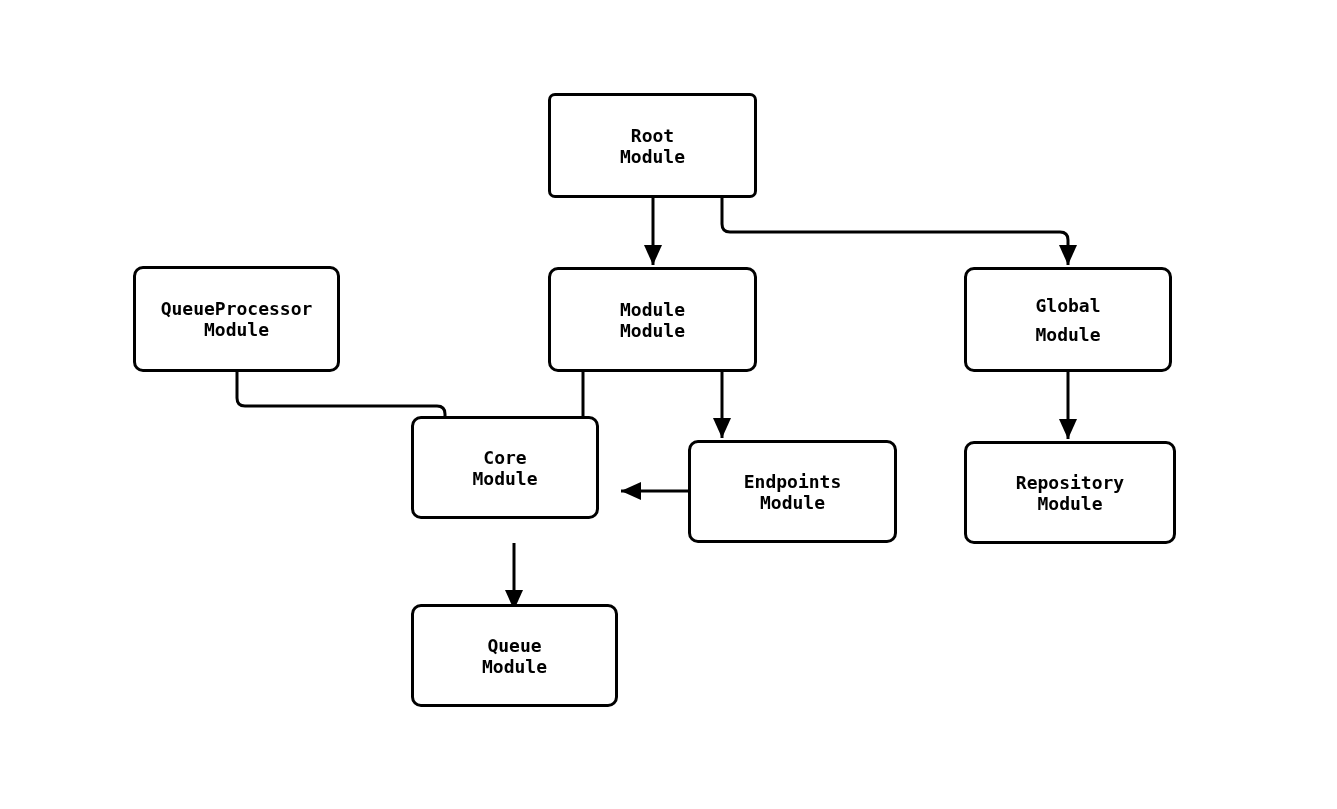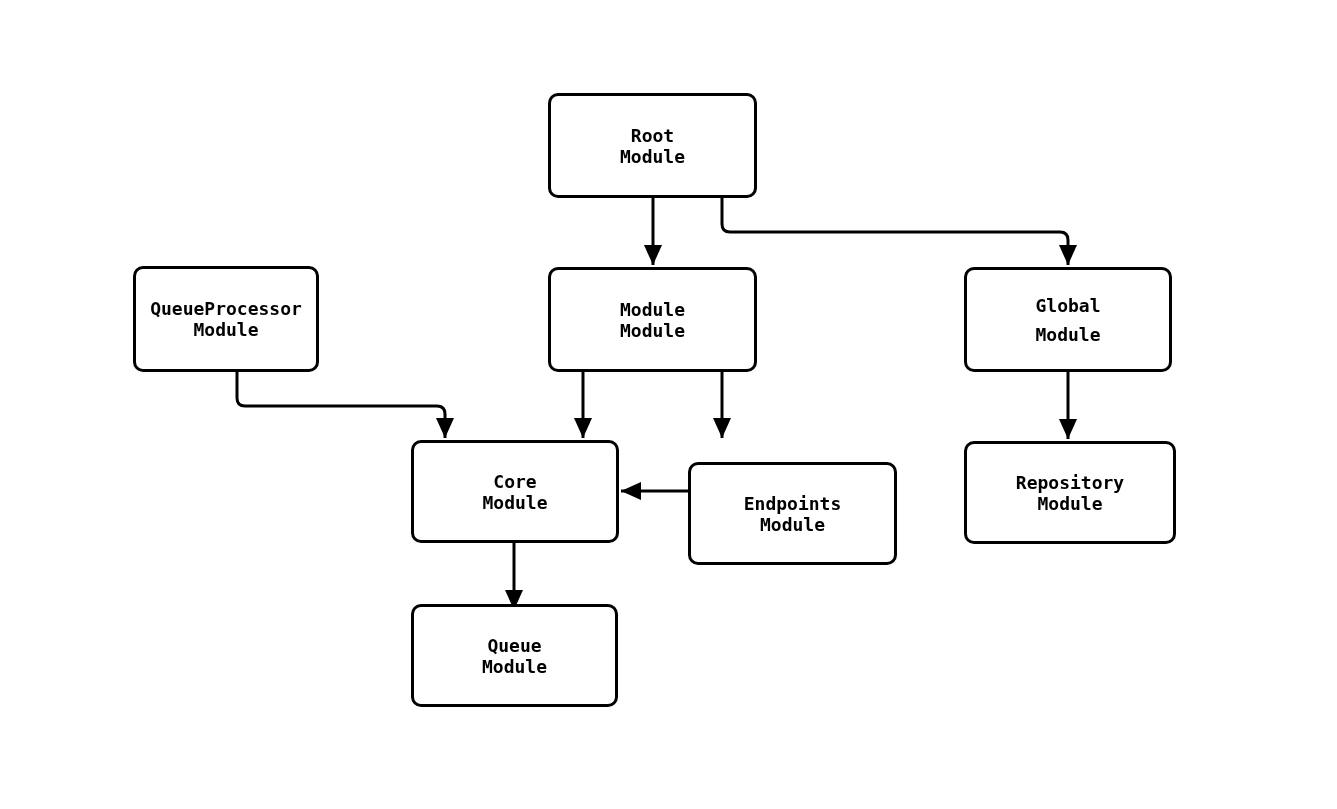--- a/index.html
+++ b/index.html
@@ -53,41 +53,41 @@
   <path d="M653,198 L653,265" fill="none" stroke="#000000" stroke-width="3" marker-end="url(#arrowhead)"></path>
       <path d="M722,198 L722,224 Q722,232 730,232 L1060,232 Q1068,232 1068,240 L1068,265" fill="none" stroke="#000000" stroke-width="3" marker-end="url(#arrowhead)"></path>
       <path d="M237,372 L237,398 Q237,406 245,406 L437,406 Q445,406 445,414 L445,438" fill="none" stroke="#000000" stroke-width="3" marker-end="url(#arrowhead)"></path>
       <path d="M583,372 L583,438" fill="none" stroke="#000000" stroke-width="3" marker-end="url(#arrowhead)"></path>
       <path d="M722,372 L722,438" fill="none" stroke="#000000" stroke-width="3" marker-end="url(#arrowhead)"></path>
       <path d="M688,491 L621,491" fill="none" stroke="#000000" stroke-width="3" marker-end="url(#arrowhead)"></path>
       <path d="M1068,372 L1068,439" fill="none" stroke="#000000" stroke-width="3" marker-end="url(#arrowhead)"></path>
       <path d="M514,543 L514,610" fill="none" stroke="#000000" stroke-width="3" marker-end="url(#arrowhead)"></path>
     </svg>
   <div id="nodes">
-      <div class="node" style="left: 548px; top: 93px; width: 209px; height: 105px; border-color: rgb(0, 0, 0); background: rgb(255, 255, 255);">
+      <div class="node" style="left: 548px; top: 93px; width: 209px; height: 105px; border-color: rgb(0, 0, 0); background: rgb(255, 255, 255); border-radius: 7px;">
         <div class="node-line" style="color: rgb(0, 0, 0);">Root</div>
         <div class="node-line" style="color: rgb(0, 0, 0);">Module</div>
       </div>
-      <div class="node" style="left: 133px; top: 266px; width: 186px; height: 106px; border-color: rgb(0, 0, 0); background: rgb(255, 255, 255);">
+      <div class="node" style="left: 133px; top: 266px; width: 207px; height: 106px; border-color: rgb(0, 0, 0); background: rgb(255, 255, 255);">
         <div class="node-line" style="color: rgb(0, 0, 0);">QueueProcessor</div>
         <div class="node-line" style="color: rgb(0, 0, 0);">Module</div>
       </div>
       <div class="node" style="left: 548px; top: 267px; width: 209px; height: 105px; border-color: rgb(0, 0, 0); background: rgb(255, 255, 255);">
         <div class="node-line" style="color: rgb(0, 0, 0);">Module</div>
         <div class="node-line" style="color: rgb(0, 0, 0);">Module</div>
       </div>
       <div class="node" style="left: 964px; top: 267px; width: 208px; height: 105px; border-color: rgb(0, 0, 0); background: rgb(255, 255, 255); gap: 8px;">
         <div class="node-line" style="color: rgb(0, 0, 0);">Global</div>
         <div class="node-line" style="color: rgb(0, 0, 0);">Module</div>
       </div>
-      <div class="node" style="left: 411px; top: 440px; width: 208px; height: 103px; border-color: rgb(0, 0, 0); background: rgb(255, 255, 255);">
+      <div class="node" style="left: 411px; top: 416px; width: 188px; height: 103px; border-color: rgb(0, 0, 0); background: rgb(255, 255, 255);">
         <div class="node-line" style="color: rgb(0, 0, 0);">Core</div>
         <div class="node-line" style="color: rgb(0, 0, 0);">Module</div>
       </div>
-      <div class="node" style="left: 688px; top: 440px; width: 209px; height: 103px; border-color: rgb(0, 0, 0); background: rgb(255, 255, 255); margin-top: 22px;">
+      <div class="node" style="left: 688px; top: 440px; width: 209px; height: 103px; border-color: rgb(0, 0, 0); background: rgb(255, 255, 255);">
         <div class="node-line" style="color: rgb(0, 0, 0);">Endpoints</div>
         <div class="node-line" style="color: rgb(0, 0, 0);">Module</div>
       </div>
       <div class="node" style="left: 964px; top: 441px; width: 212px; height: 103px; border-color: rgb(0, 0, 0); background: rgb(255, 255, 255);">
         <div class="node-line" style="color: rgb(0, 0, 0);">Repository</div>
         <div class="node-line" style="color: rgb(0, 0, 0);">Module</div>
       </div>
       <div class="node" style="left: 411px; top: 604px; width: 207px; height: 103px; border-color: rgb(0, 0, 0); background: rgb(255, 255, 255);">
         <div class="node-line" style="color: rgb(0, 0, 0);">Queue</div>
         <div class="node-line" style="color: rgb(0, 0, 0);">Module</div>

